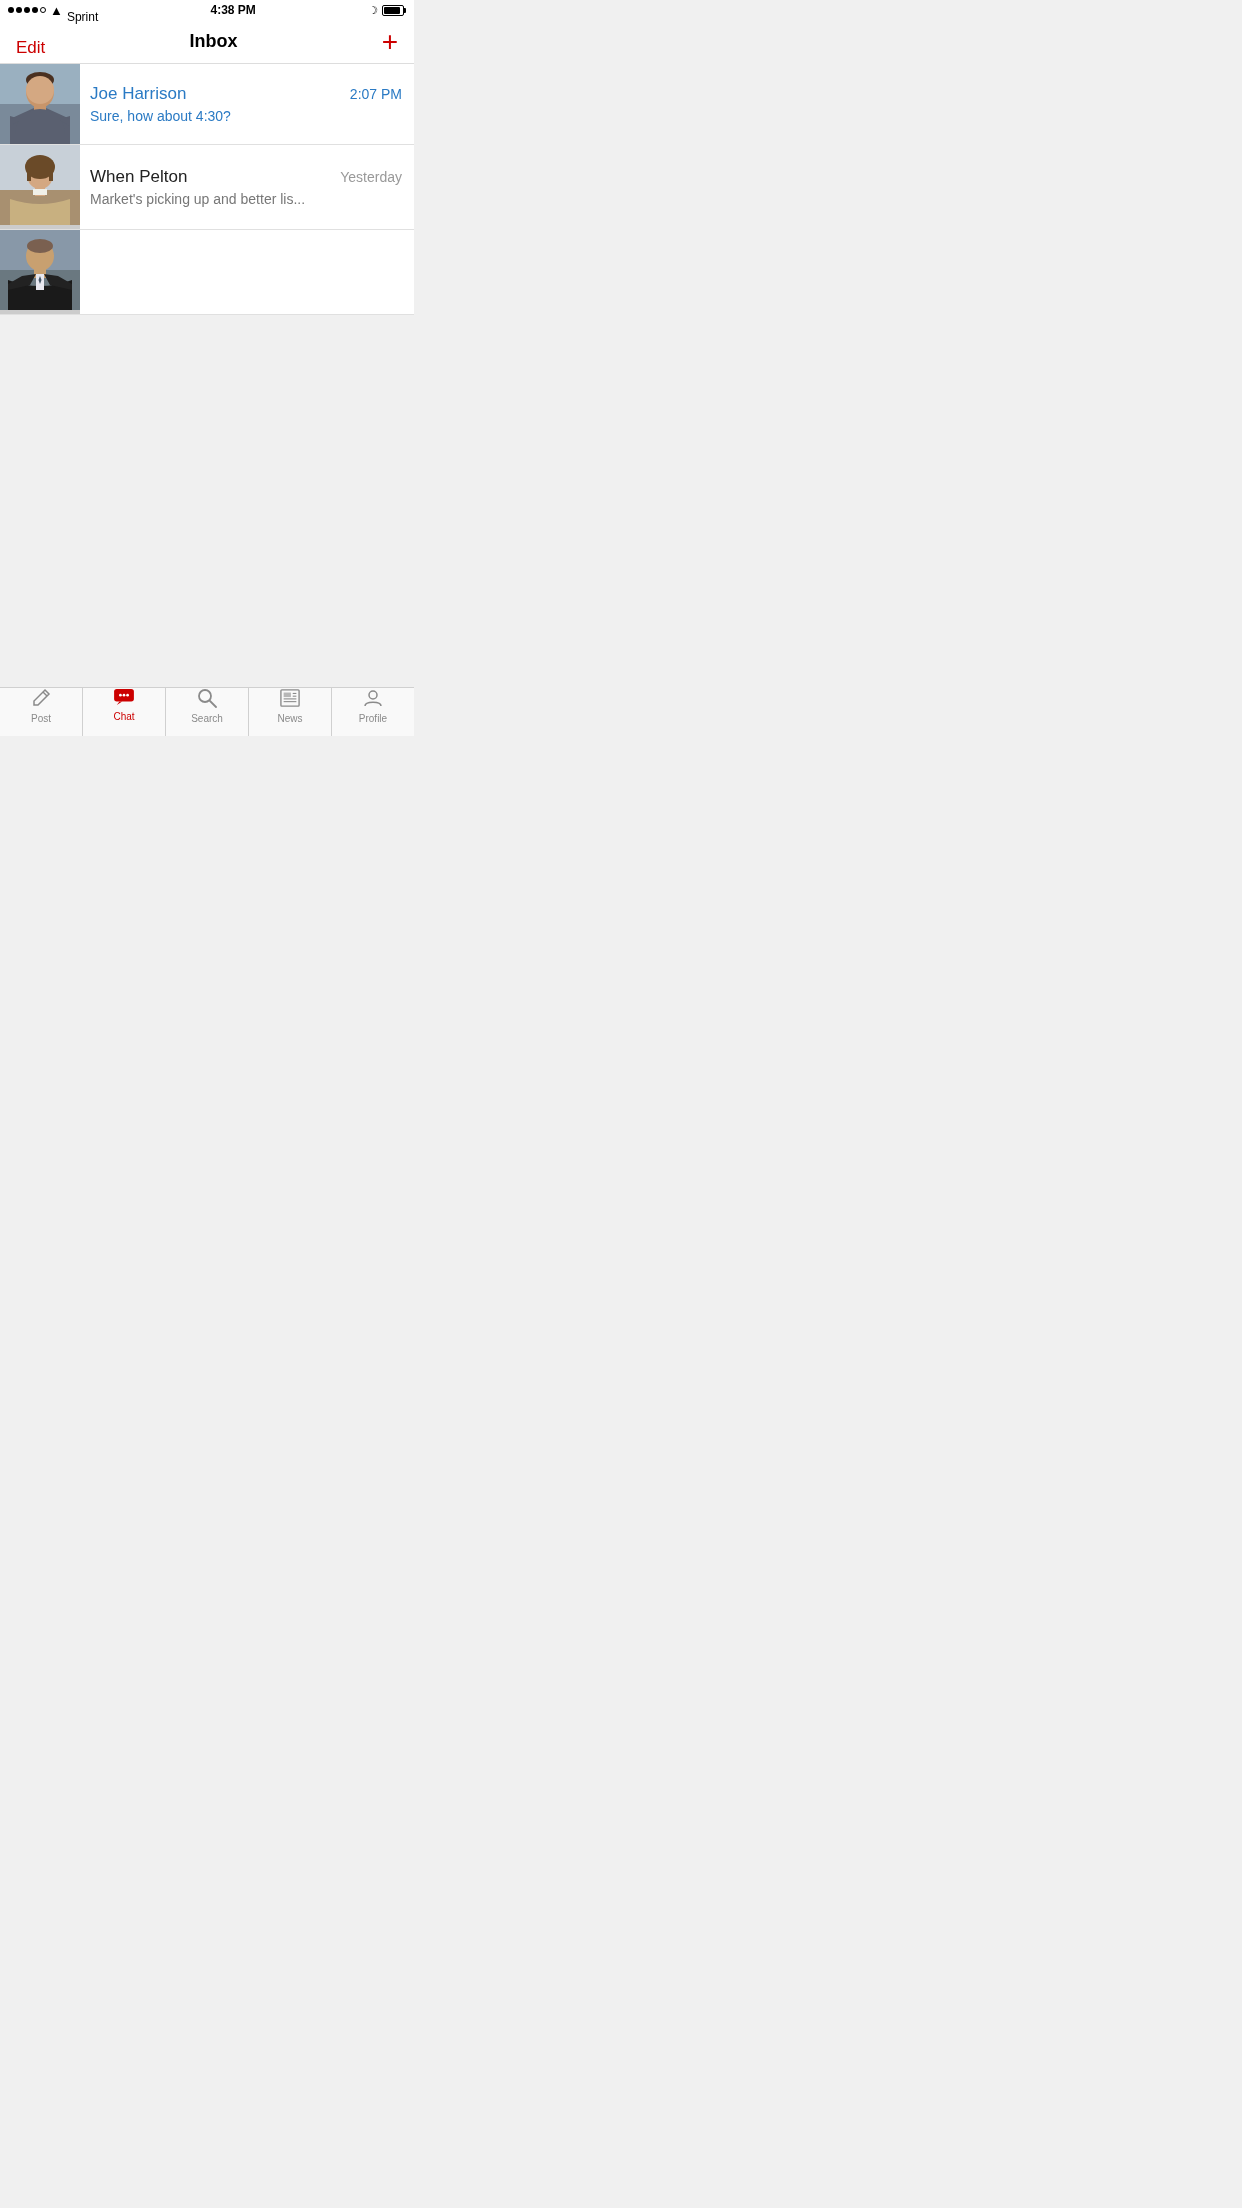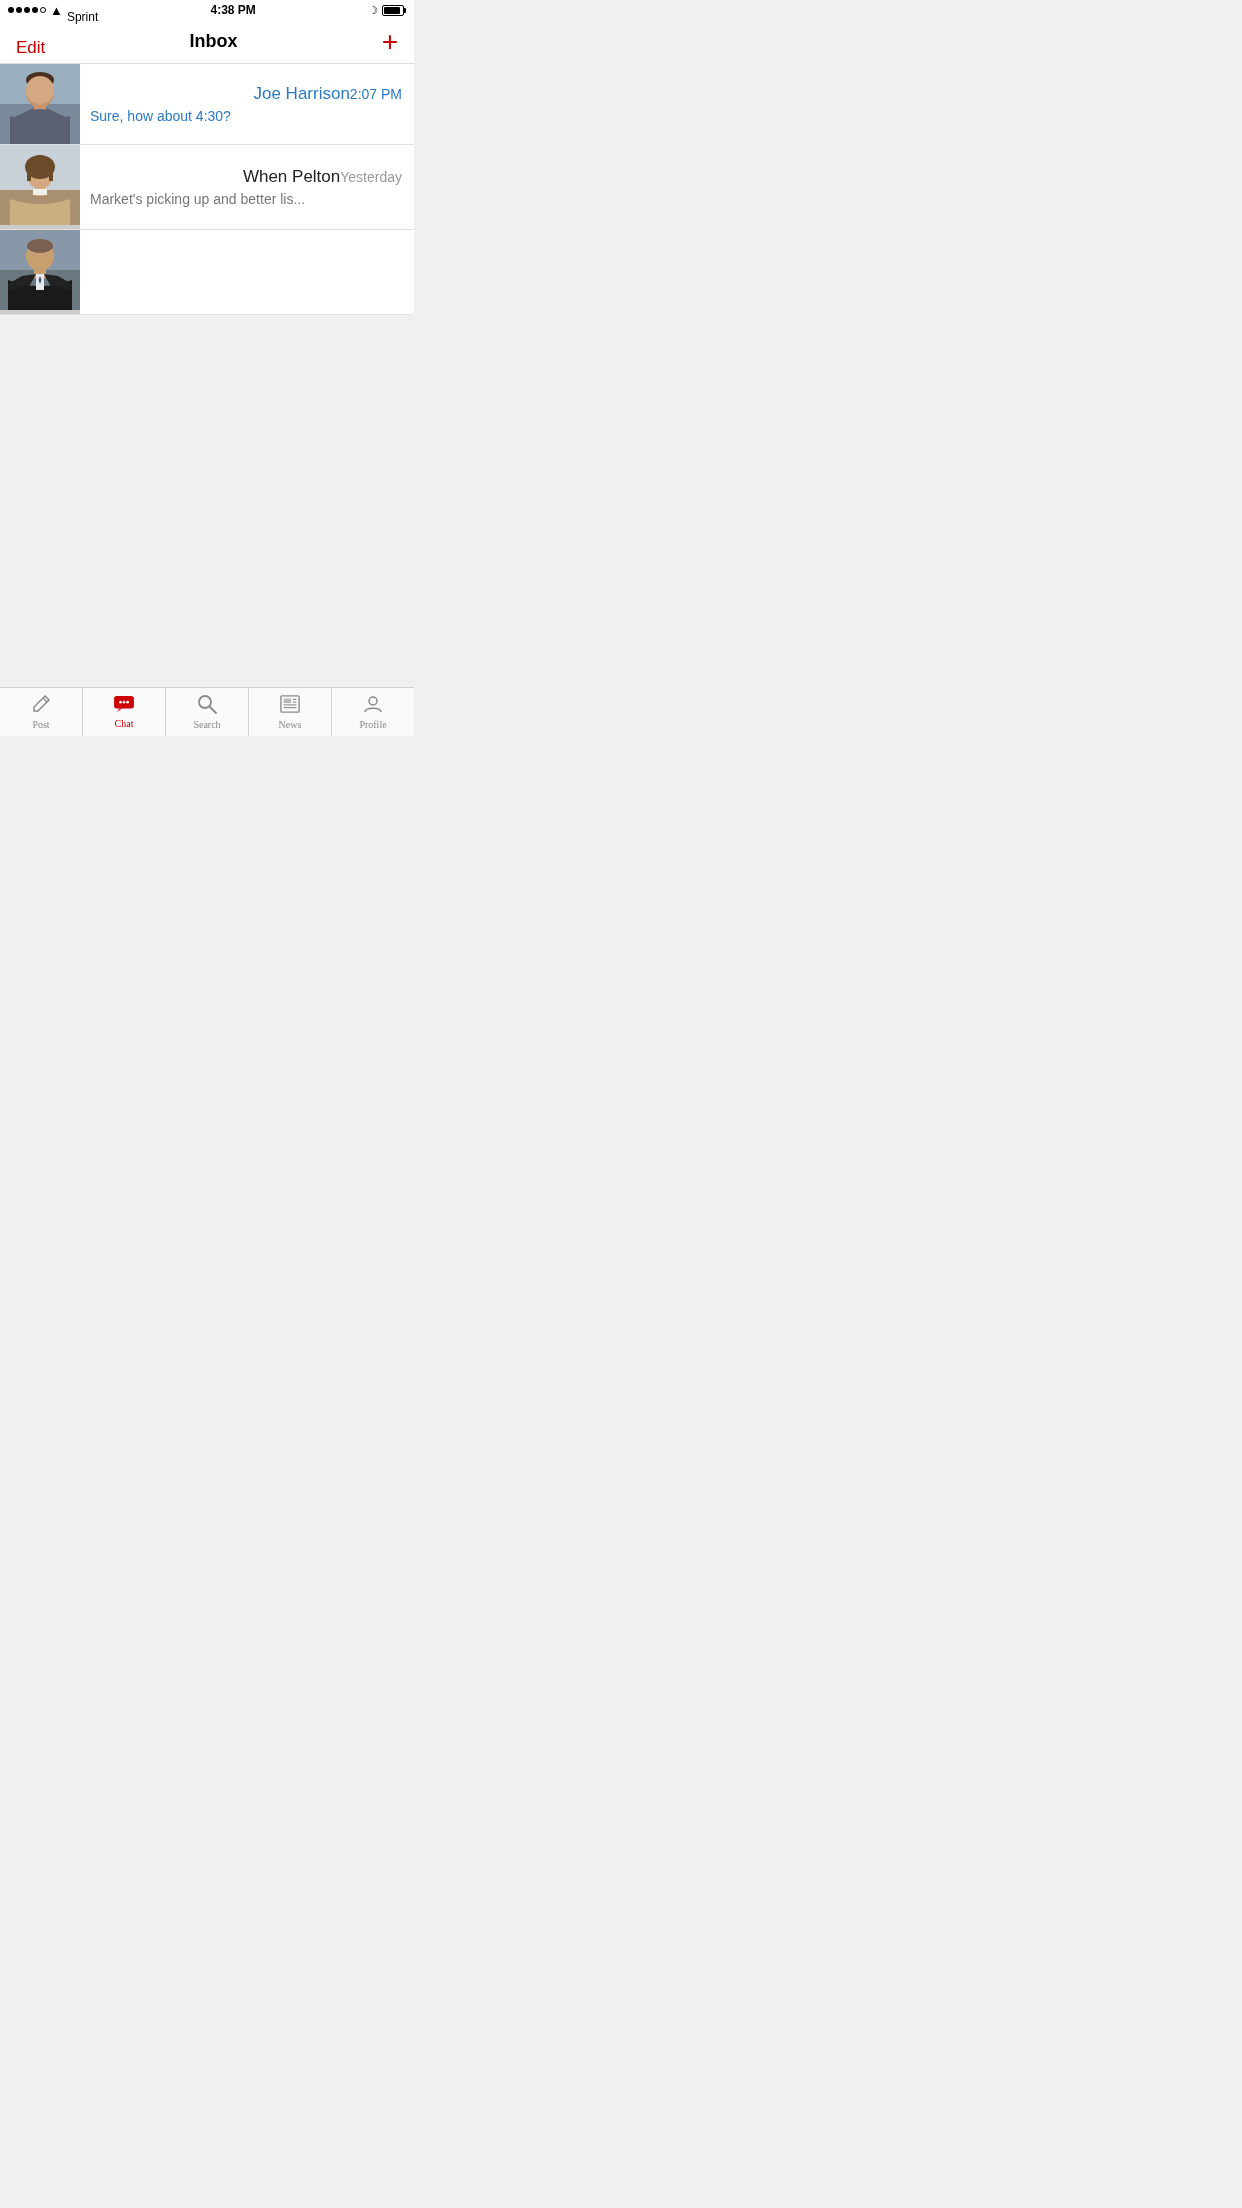--- a/index.html
+++ b/index.html
@@ -174,21 +174,21 @@
       flex: 1;
       padding: 12px 12px 12px 10px;
       display: flex;
       flex-direction: column;
       justify-content: center;
       min-height: 80px;
     }
 
     .message-header {
       display: flex;
-      justify-content: flex-end;
+      justify-content: space-between;
       align-items: center;
       margin-bottom: 4px;
     }
 
     .sender-name {
       font-size: 17px;
       font-weight: 500;
     }
     .sender-name.unread {
       color: #2a7ac4;
@@ -230,25 +230,23 @@
       background: #f9f9f9;
       border-top: 1px solid #d0d0d0;
       display: flex;
     }
 
     .tab-item {
       flex: 1;
       display: flex;
       flex-direction: column;
       align-items: center;
-      justify-content: center;
       gap: 2px;
       border-right: 1px solid #d0d0d0;
       cursor: pointer;
-      font-family: Liberation Serif, serif;
     }
     .tab-item:last-child {
       border-right: none;
     }
 
     .tab-icon {
       font-size: 20px;
       color: #8a8a8a;
       line-height: 1;
     }

